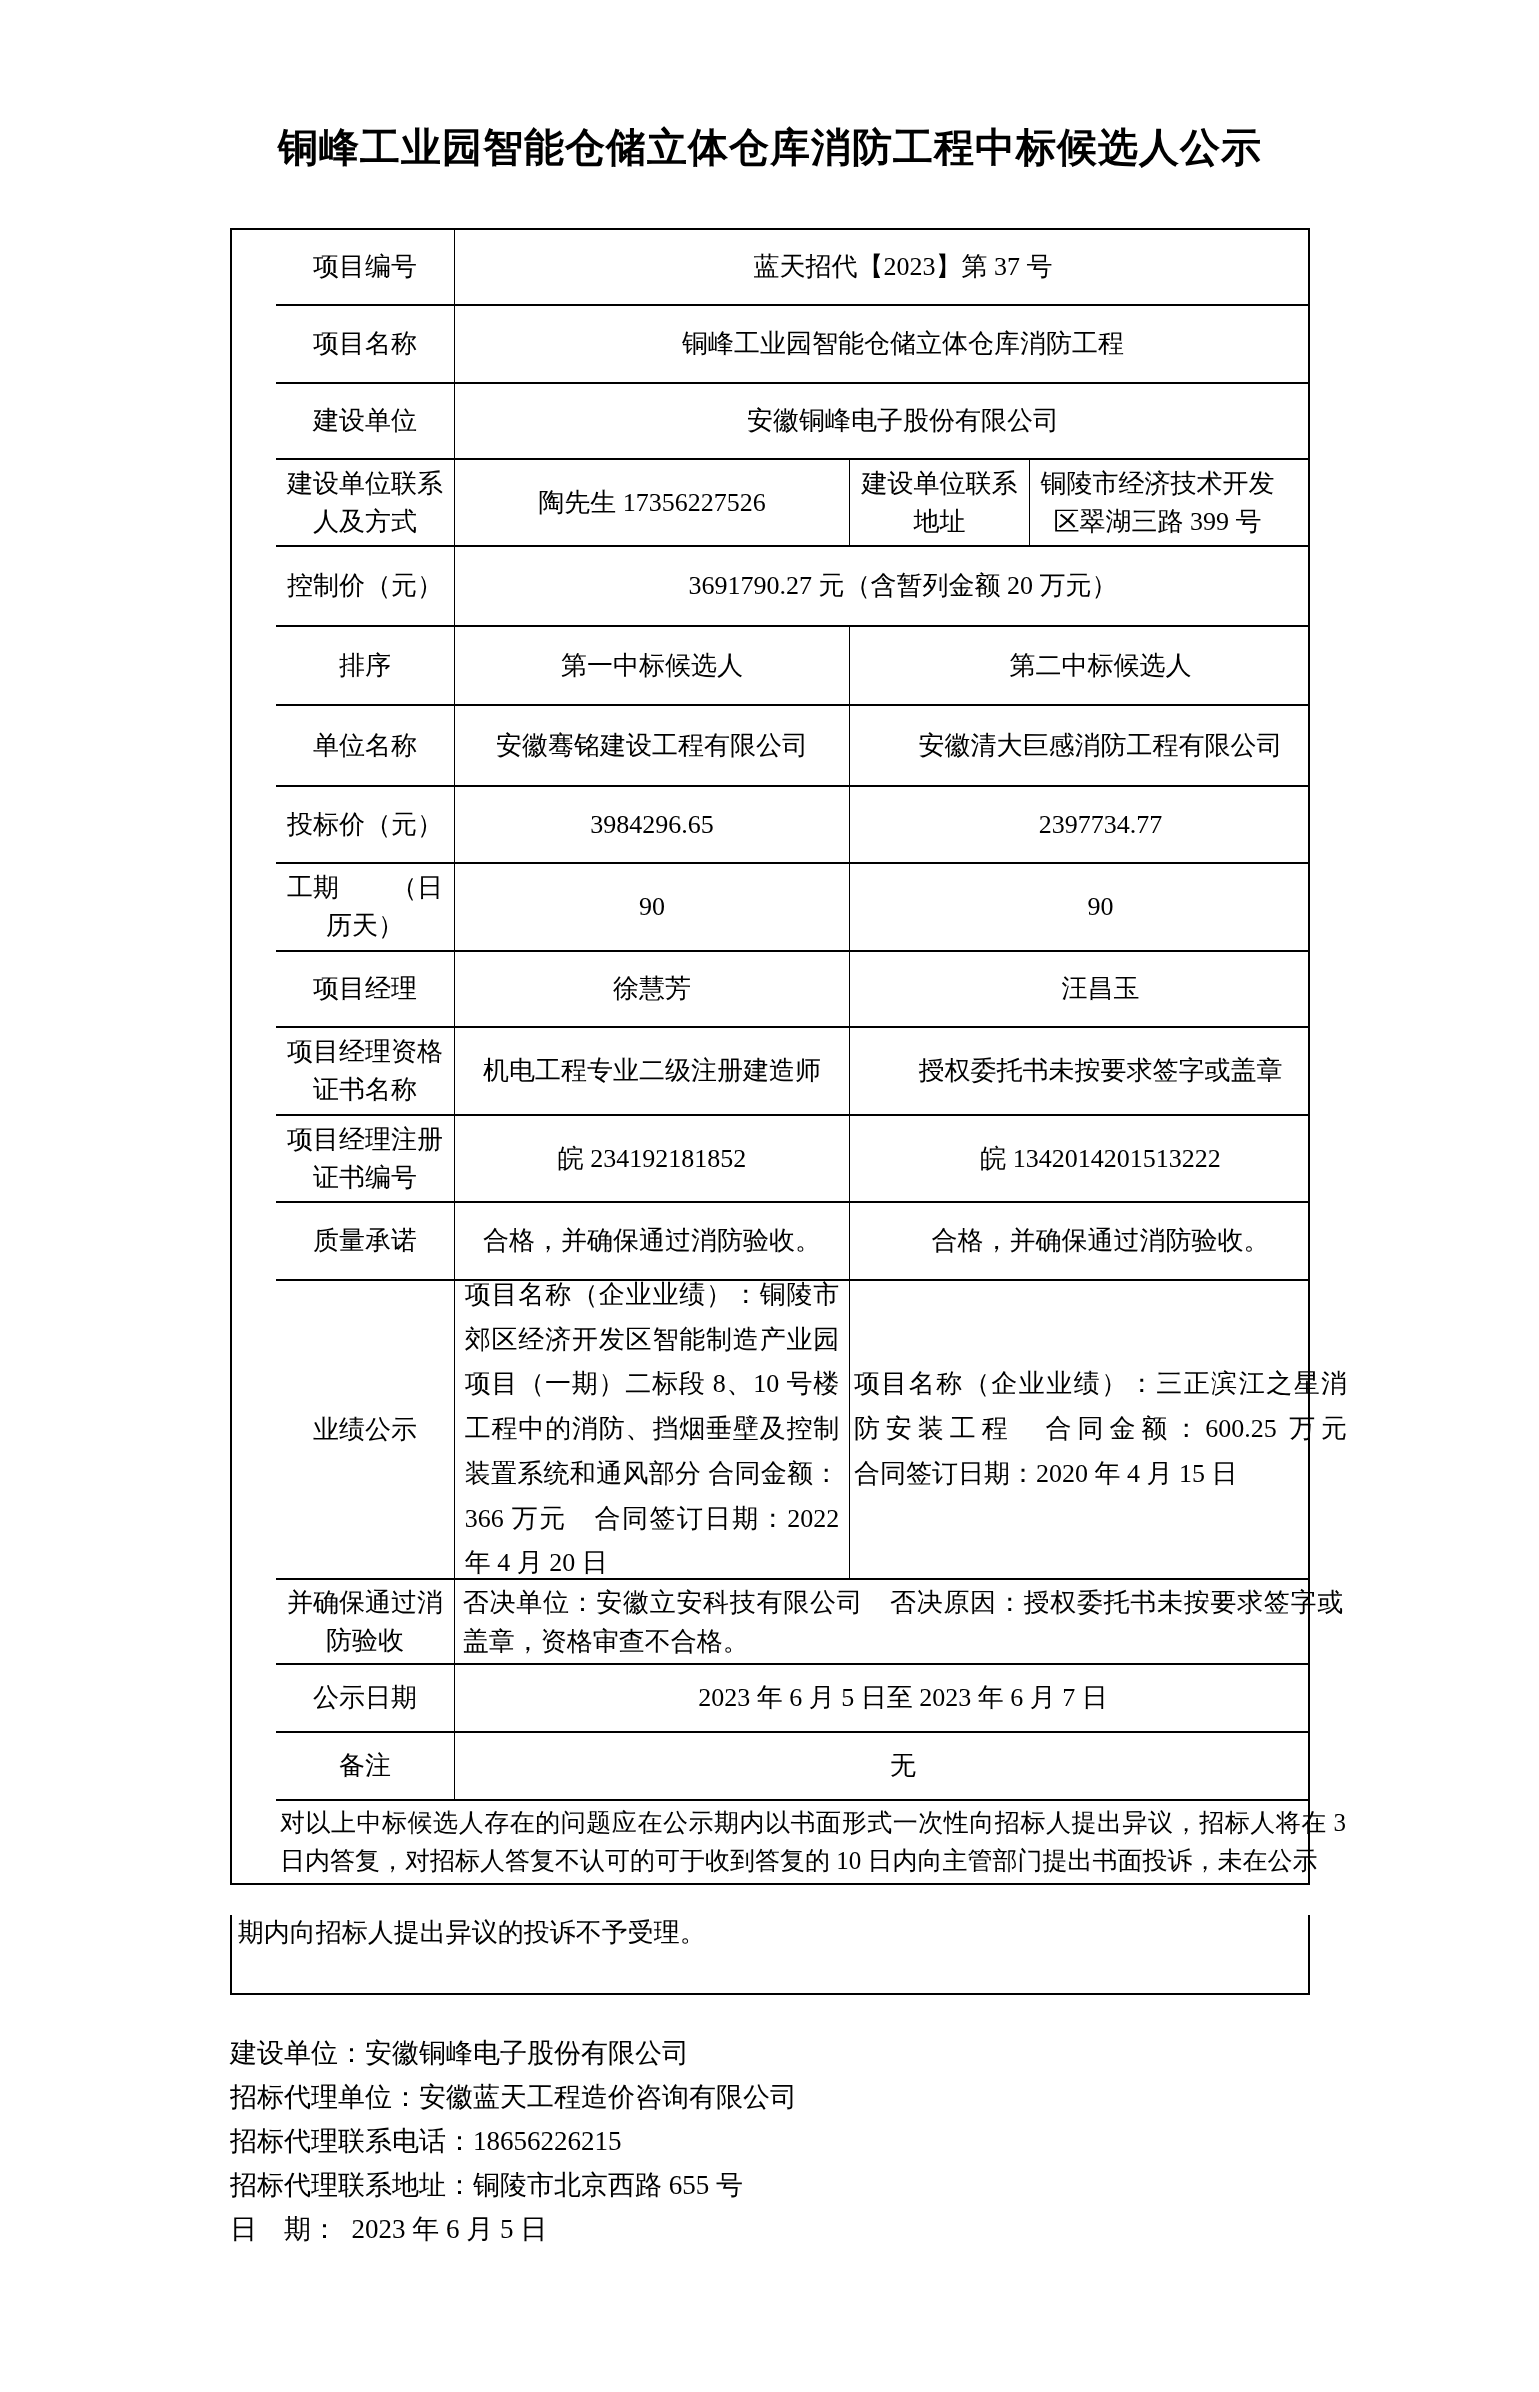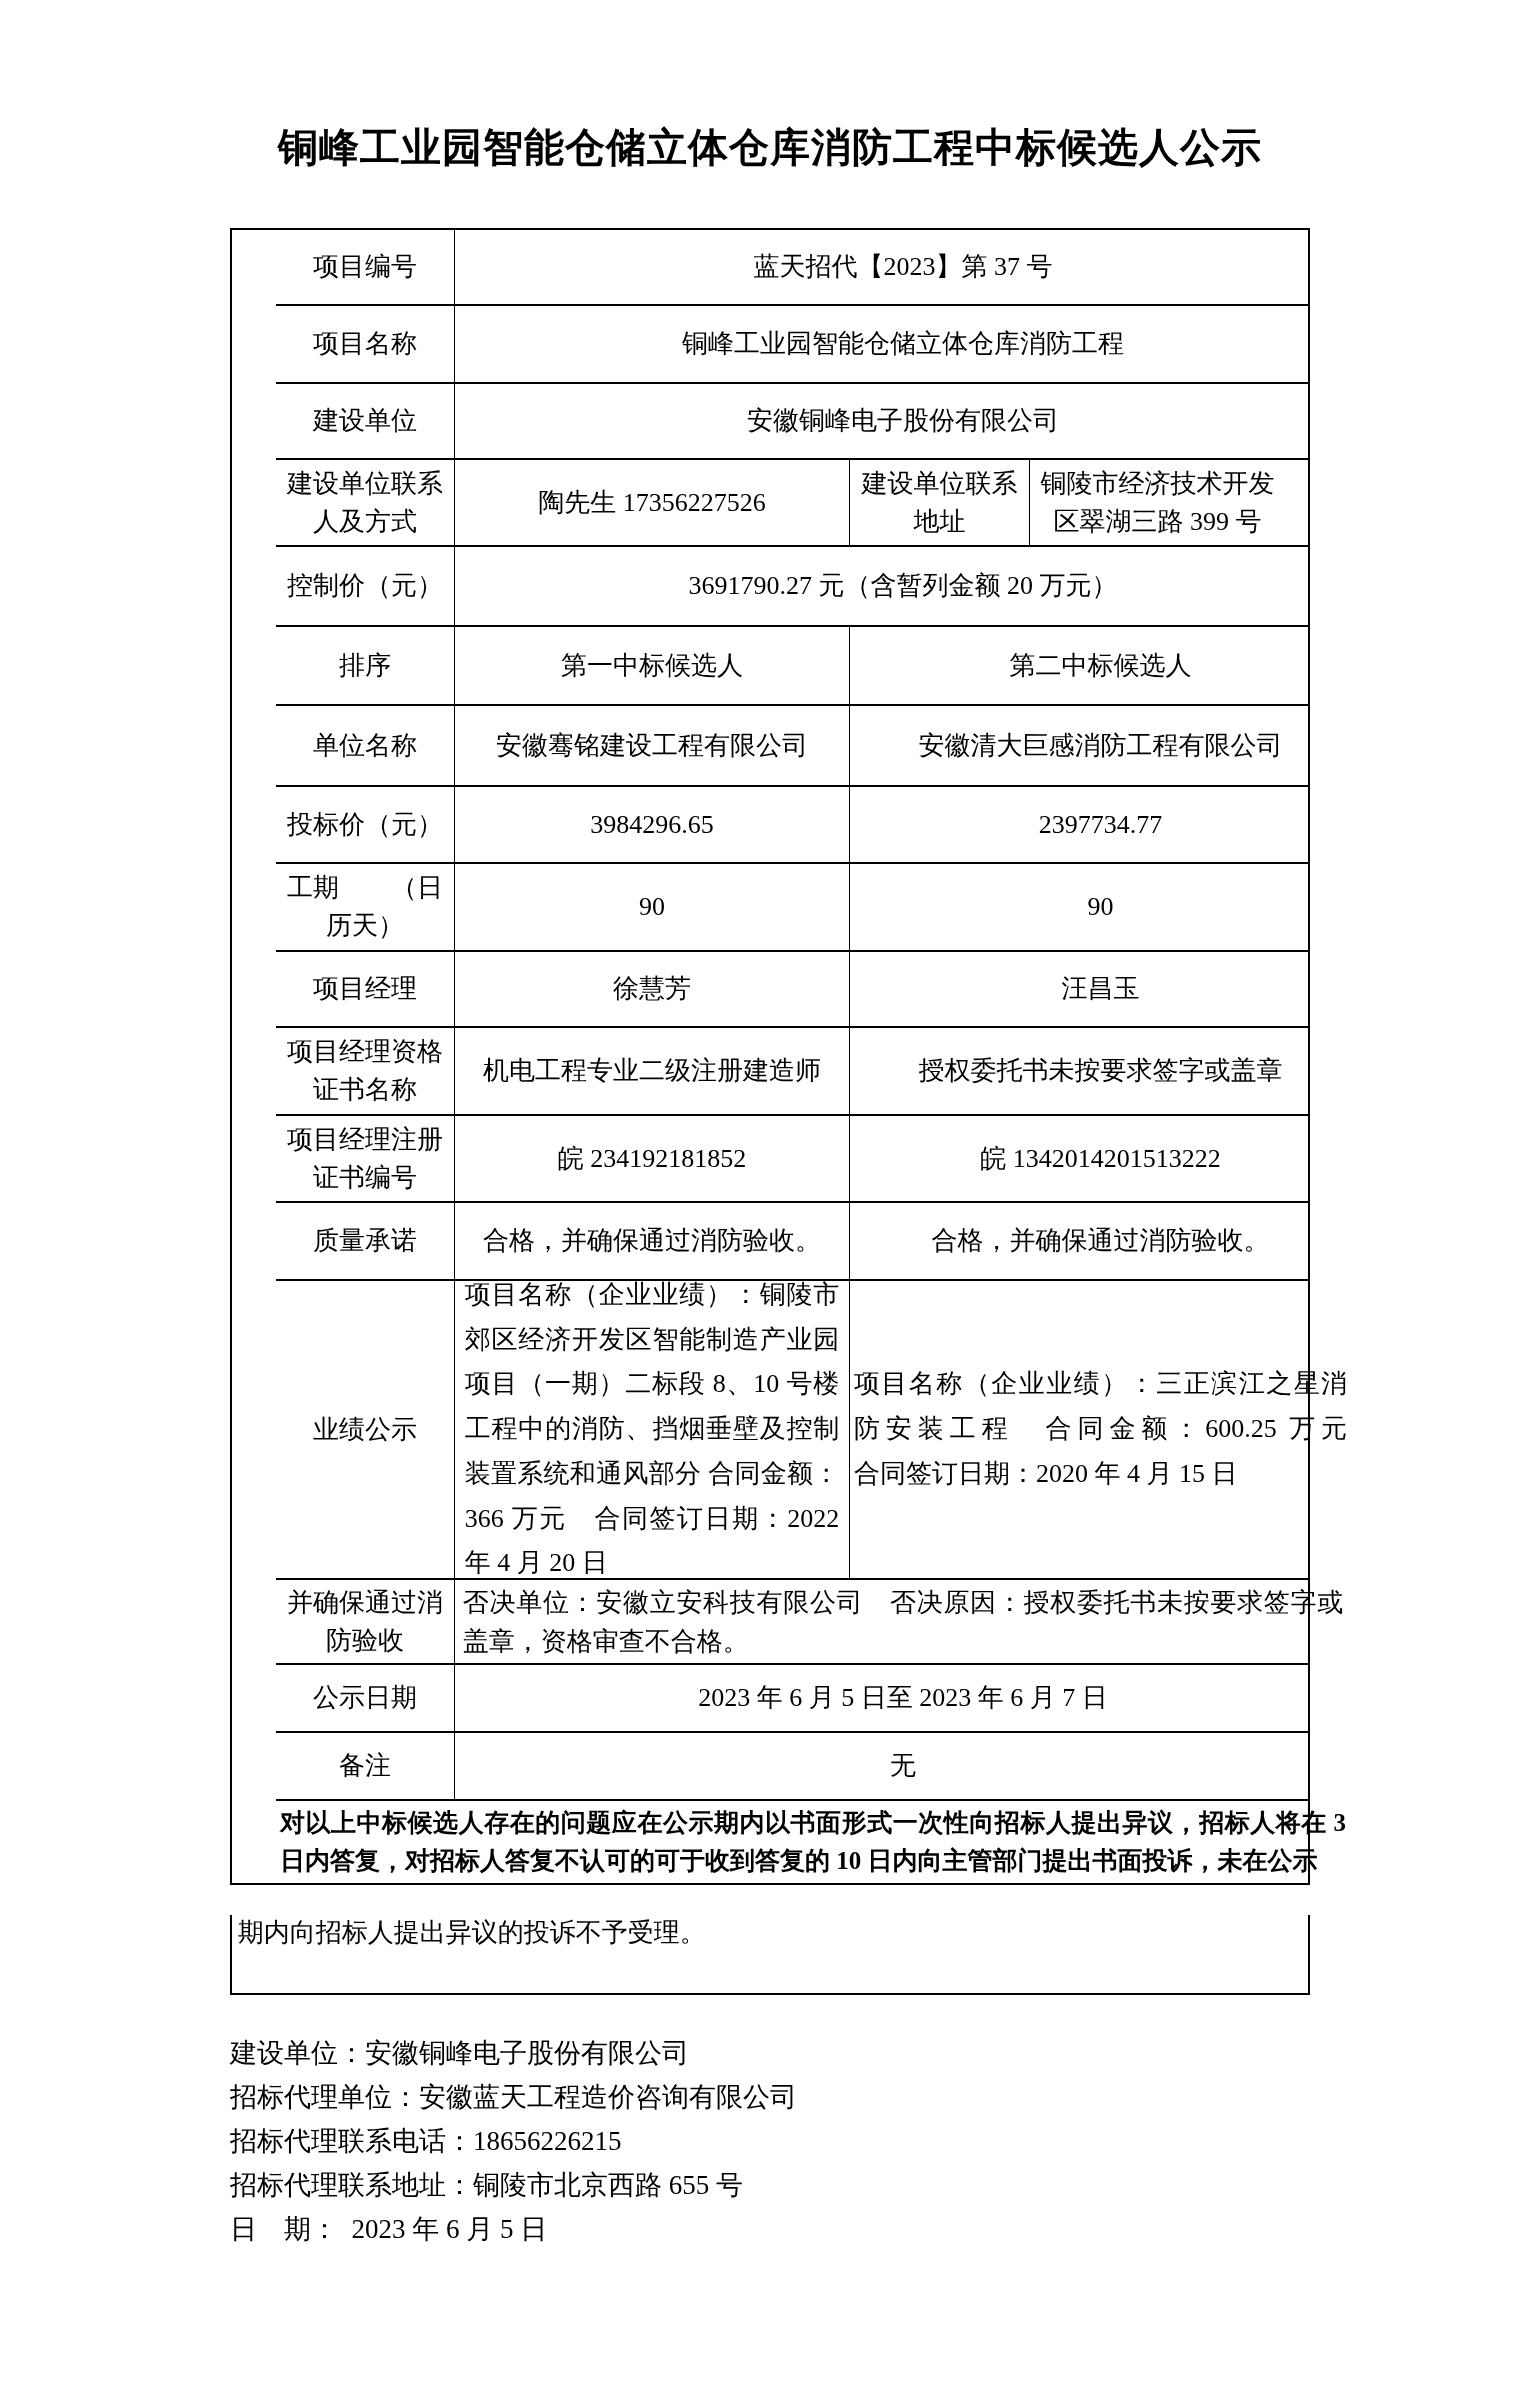--- a/index.html
+++ b/index.html
@@ -18,21 +18,21 @@
     margin-top:56px;
     border:2.9px solid #000;
     width:1080px;box-sizing:border-box;
     font-size:26px;
     padding-left:44px;
   }
   .trow{
     display:flex;box-sizing:border-box;
     border-bottom:2.9px solid #000;
   }
-  .trow:last-child{border-bottom:none;font-weight:bold;}
+  .trow:last-child{border-bottom:none;}
   .cell{
     box-sizing:border-box;
     display:flex;align-items:center;justify-content:center;
     text-align:center;line-height:1.45;
     padding:3.9px 5.8px;
   }
   .cell + .cell{border-left:1.9px solid #000;}
   .lbl{width:178px;flex:none;}
   .lbl2{width:180px;flex:none;}
   .valwide{width:897px;flex:none;}

